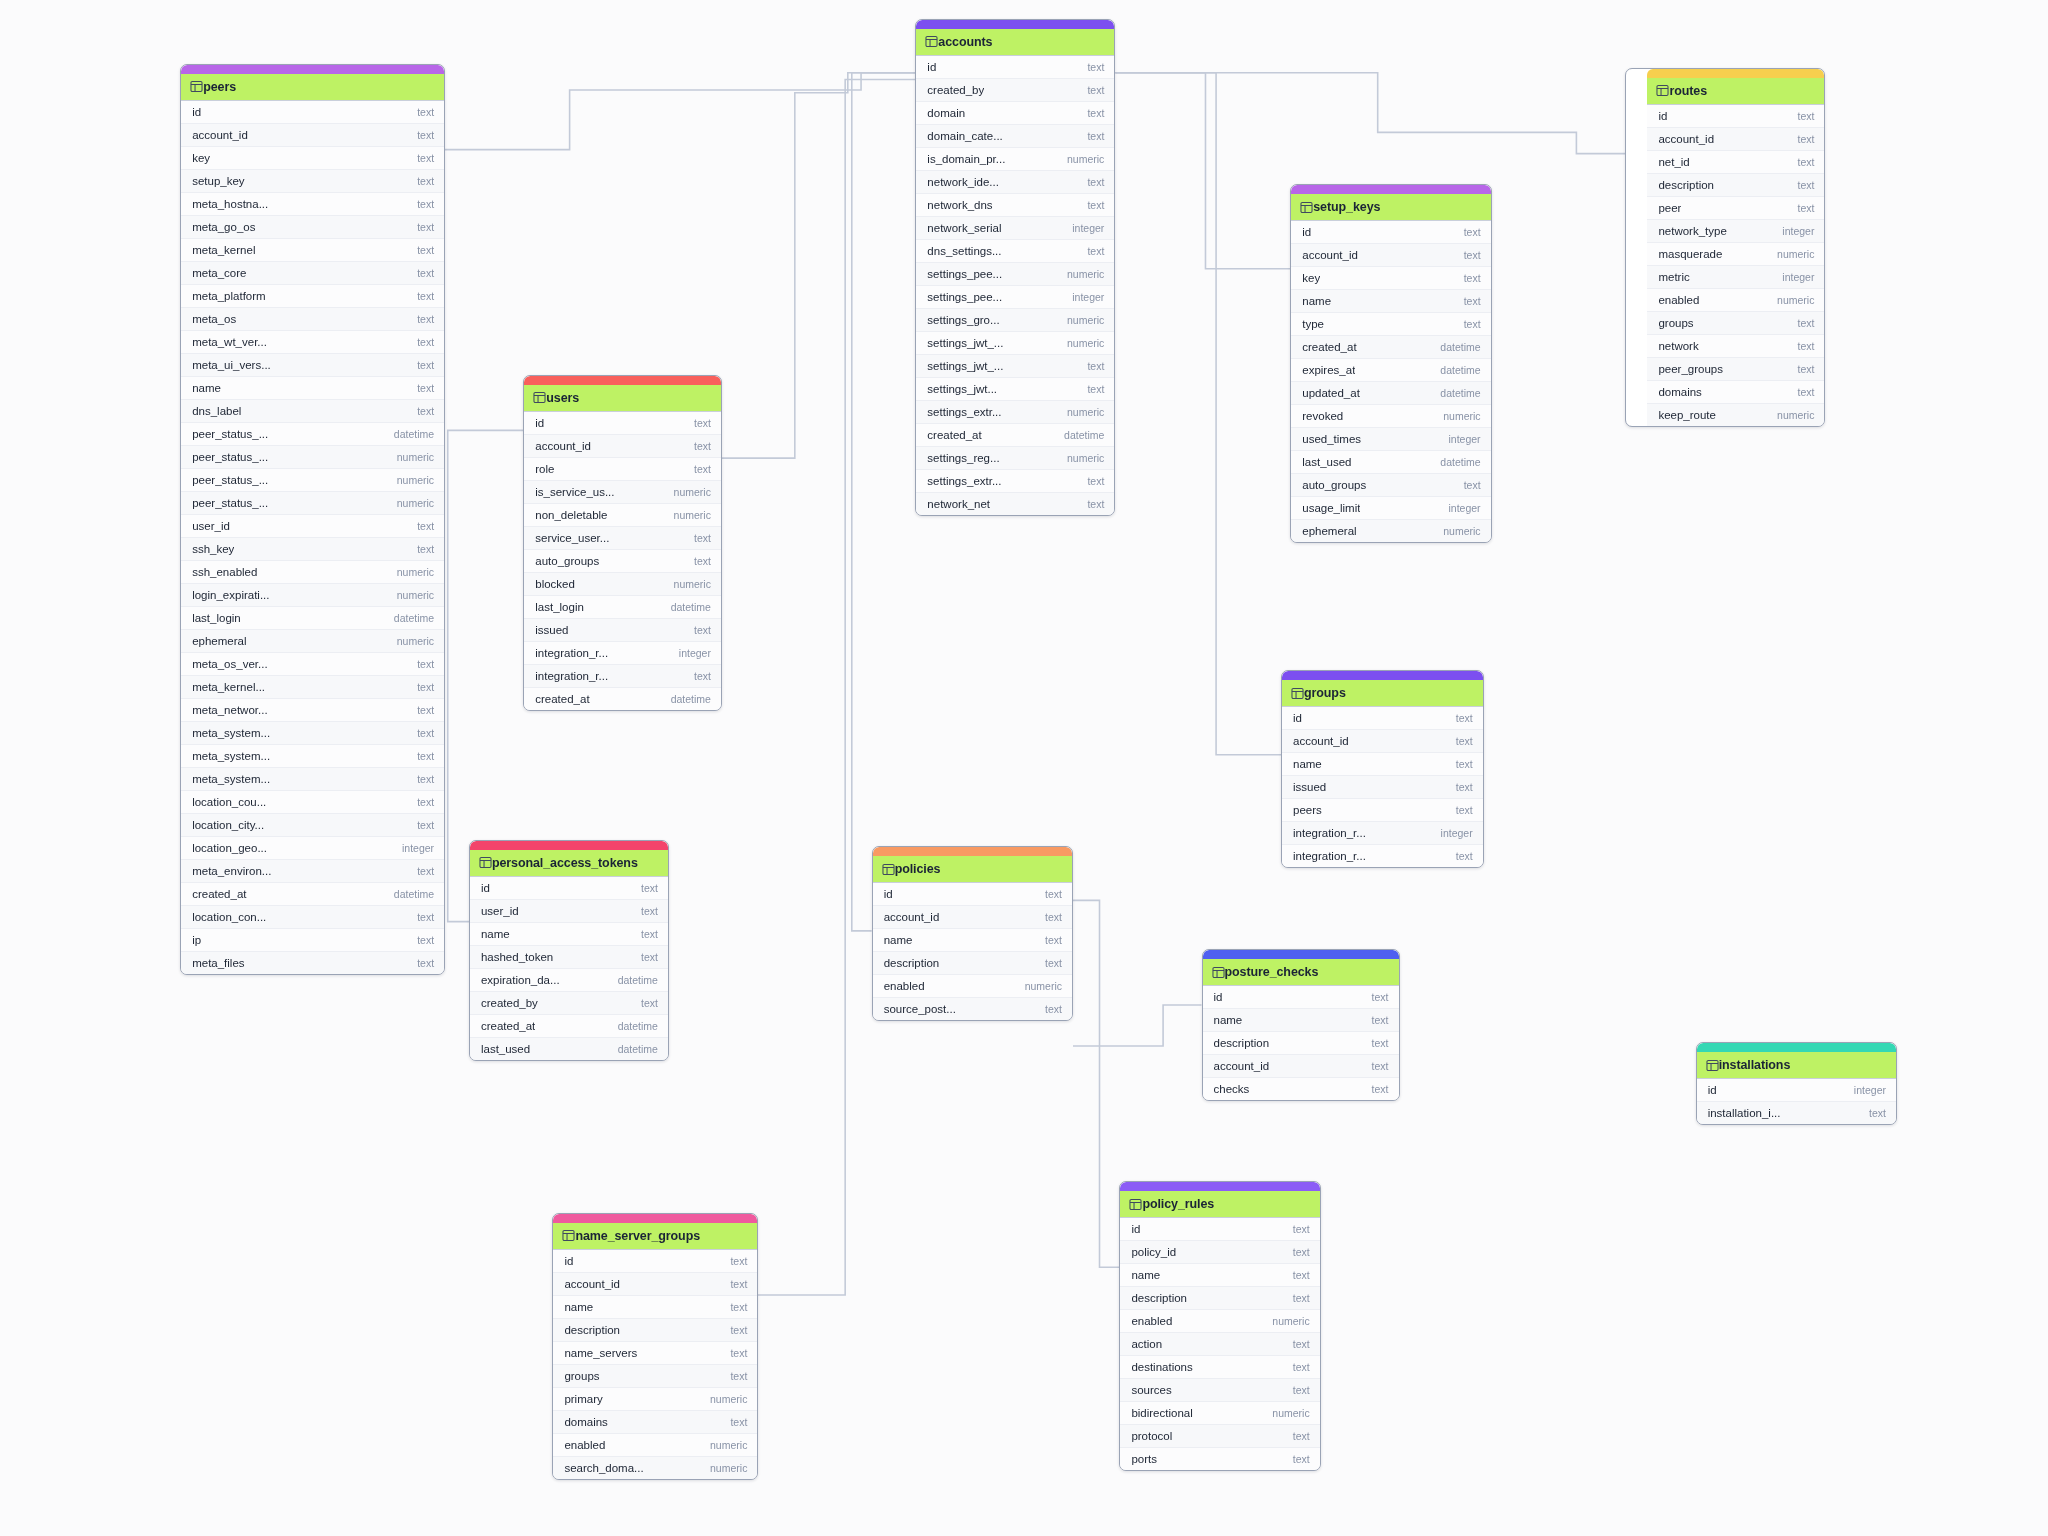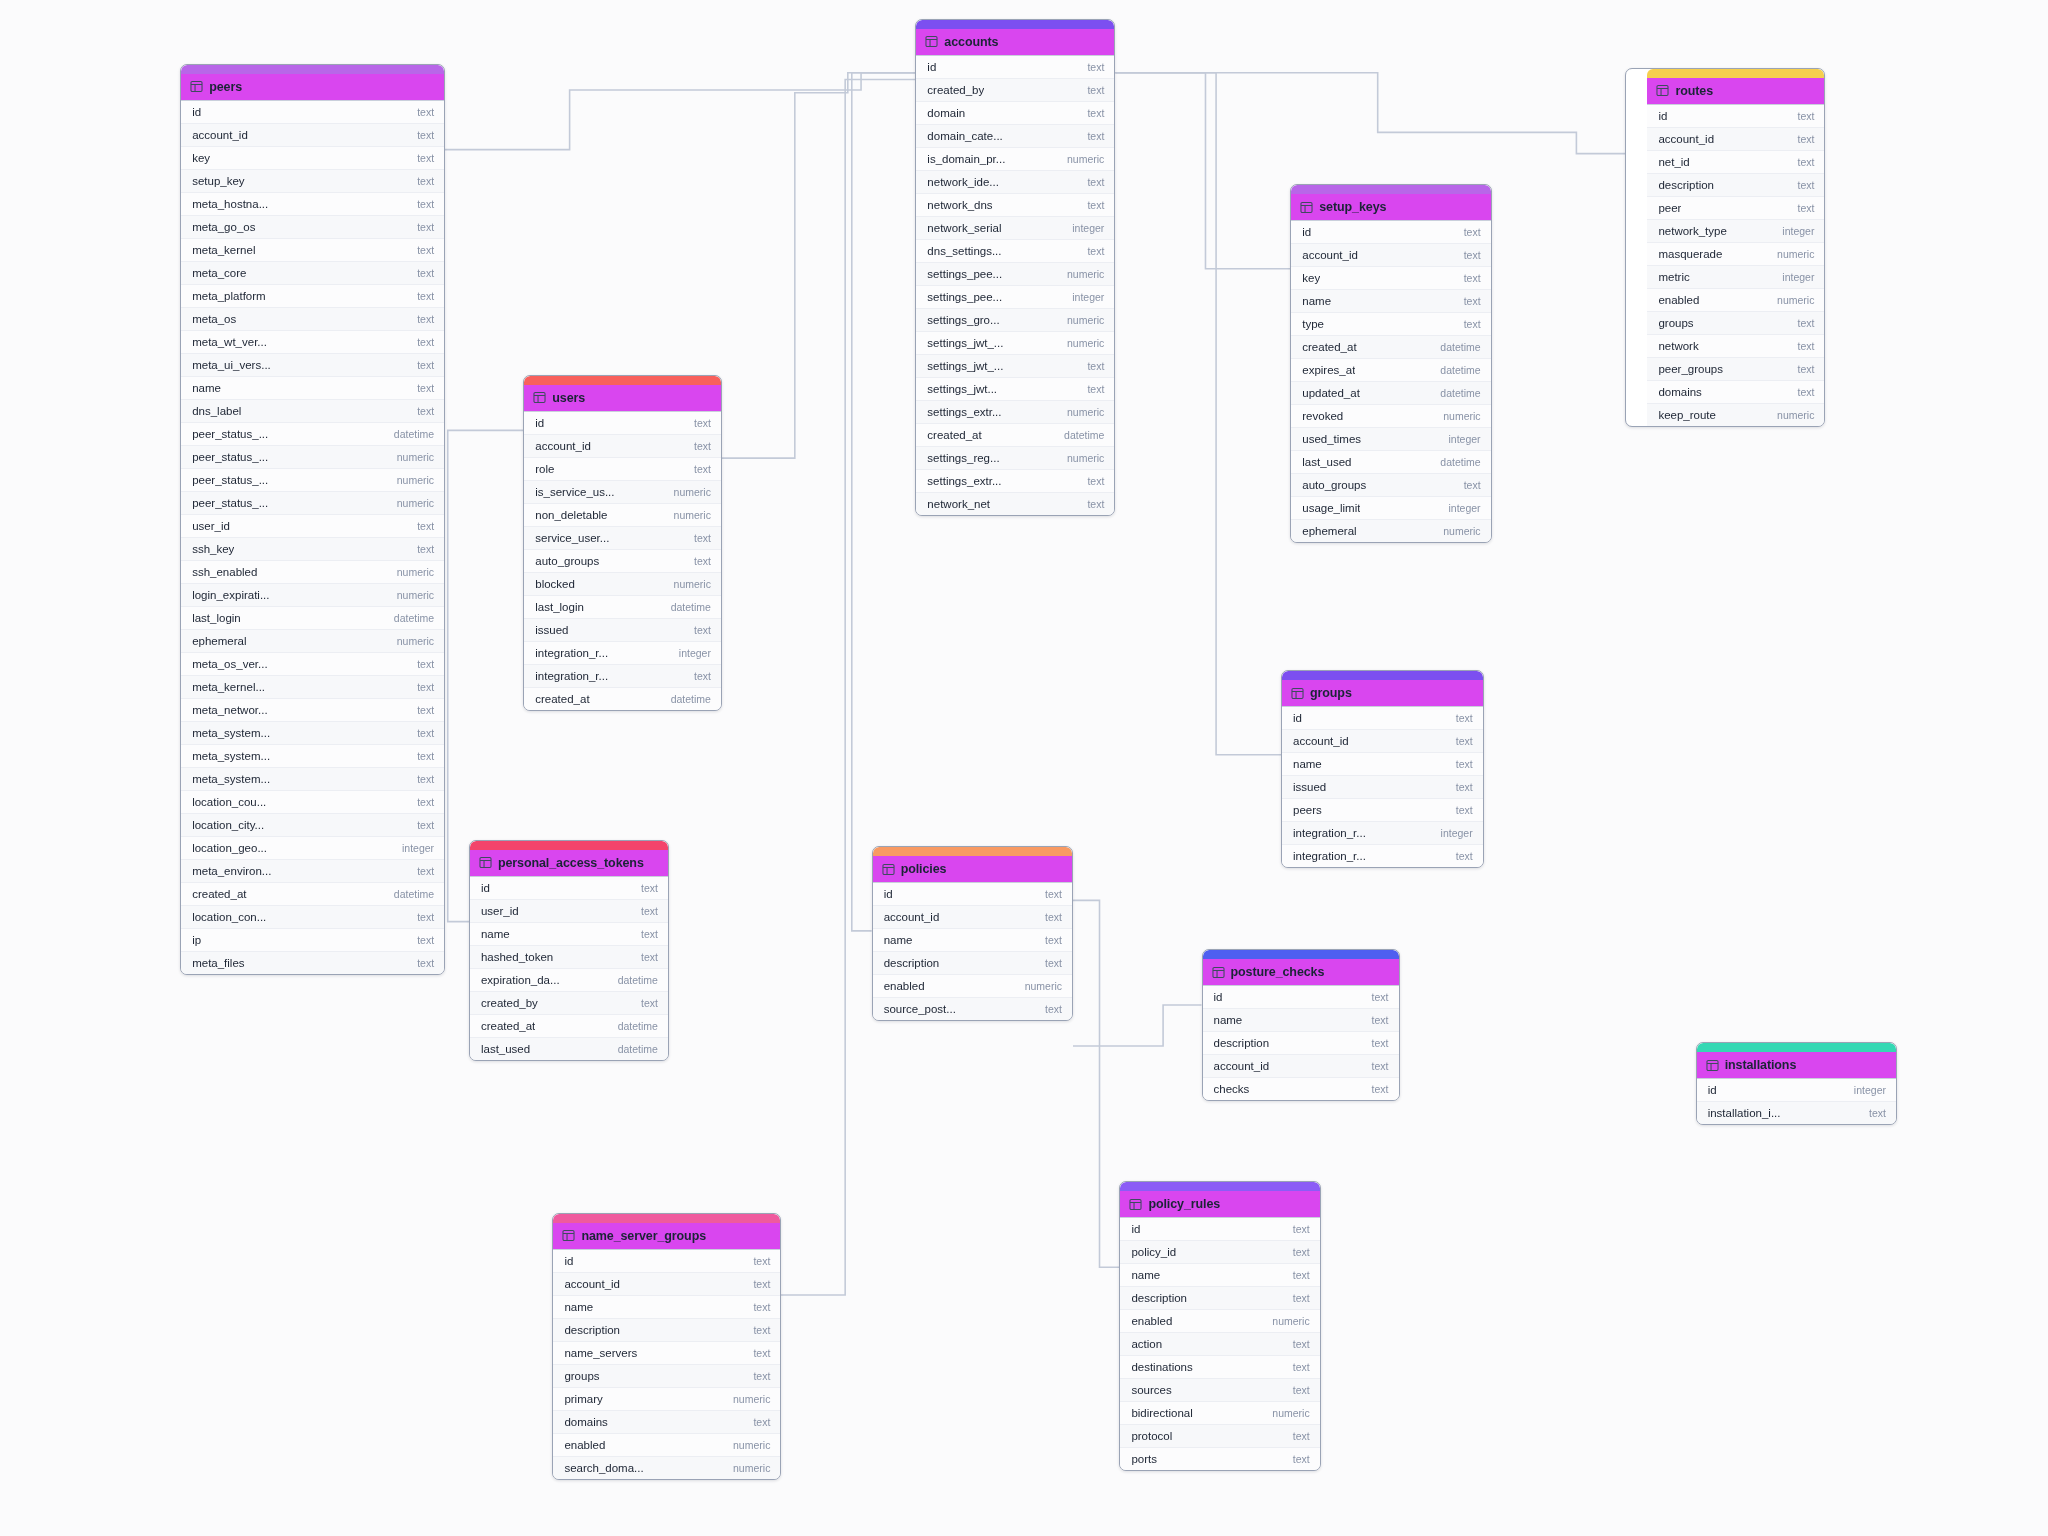--- a/index.html
+++ b/index.html
@@ -34,22 +34,21 @@
     box-sizing: border-box;
   }
   .accent-bar {
     height: 9px;
     width: 100%;
     border-radius: 6px 6px 0 0;
   }
   .node-header {
     display: flex;
     align-items: center;
-    gap: 6px;
-    background: #d946ef;
+    background: #bef264;
     padding: 6px 9px 6px 9px;
     border-bottom: 1px solid #c9cfdb;
   }
   .node-title {
     font-size: 12.5px;
     font-weight: bold;
     color: #1b2436;
     letter-spacing: -0.1px;
     white-space: nowrap;
   }
@@ -812,21 +811,21 @@
           <div class="field-row">
             <span class="field-name">protocol</span>
             <span class="field-type">text</span>
           </div>
           <div class="field-row">
             <span class="field-name">ports</span>
             <span class="field-type">text</span>
           </div>
         </div>
       </div>
-      <div class="table-node" style="left: 552.404px; top: 1212.91px; width: 229px;">
+      <div class="table-node" style="left: 552.404px; top: 1212.91px; width: 206px;">
         <div class="accent-bar" style="background: rgb(239, 90, 158);"></div>
         <div class="node-header">
           <span style="display: flex;">
             <svg viewBox="0 0 16 16" class="table-glyph">
               <rect x="1.2" y="1.8" width="13.6" height="12.4" rx="1.6" fill="none" stroke="#3f4a5f" stroke-width="1.3"></rect>
               <line x1="1.2" y1="5.6" x2="14.8" y2="5.6" stroke="#3f4a5f" stroke-width="1.3"></line>
               <line x1="6.2" y1="5.6" x2="6.2" y2="14.2" stroke="#3f4a5f" stroke-width="1.3"></line>
             </svg>
           </span>
           <span class="node-title">name_server_groups</span>

